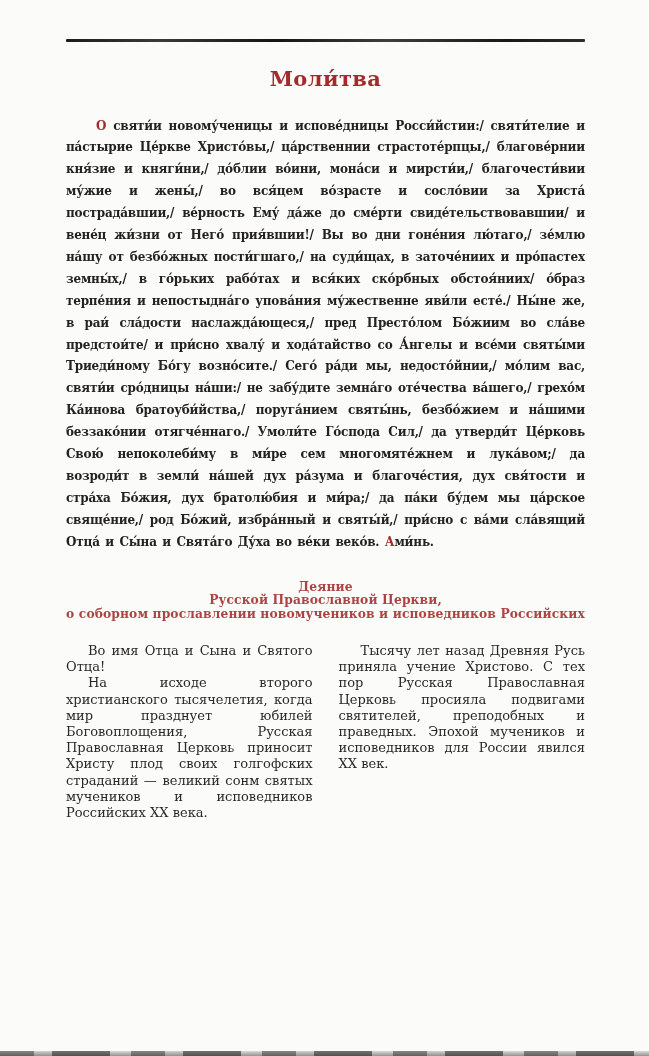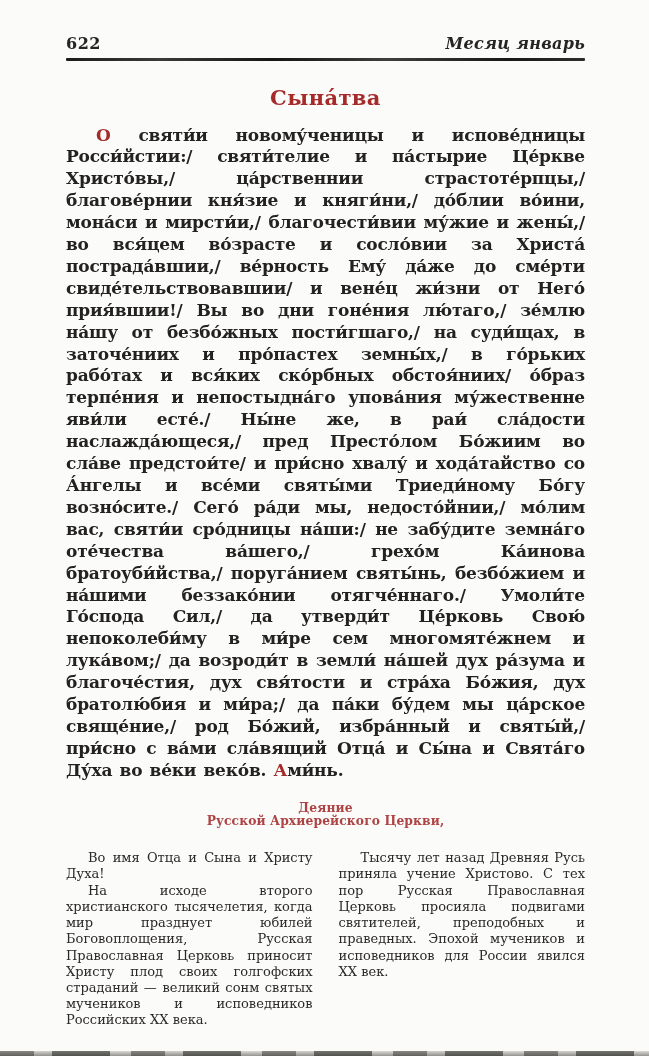--- a/index.html
+++ b/index.html
@@ -47,36 +47,36 @@
   
   .prayer-title {
     margin-top: 24px;
     text-align: center;
     font-size: 21px;
     font-weight: bold;
     color: var(--accent-red, #a62a2a);
     letter-spacing: 0.4px;
   }
   .prayer-text {
-    margin-top: 15px;
-    font-size: 17px;
+    margin-top: 25px;
+    font-size: 12px;
     font-weight: bold;
     line-height: 21.9px;
     text-align: justify;
     text-indent: 30px;
     letter-spacing: -0.2px;
     word-spacing: 1.5px;
     color: #242220;
   }
   .red-initial {
     color: var(--accent-red, #a62a2a);
   }
   
   .council-act-heading {
-    margin-top: 19px;
+    margin-top: 26px;
     text-align: center;
     font-size: 12.3px;
     font-weight: bold;
     line-height: 13.8px;
     color: var(--heading-red, #ae4343);
     letter-spacing: 0.1px;
   }
   
   .two-columns {
     margin-top: 22px;
@@ -108,38 +108,35 @@
         rgba(40,40,38,0.6) 52px 110px,
         rgba(170,168,164,0.2) 110px 131px),
       linear-gradient(180deg, #e8e7e4, #8f8d89);
   }
 </style>
 </head>
 <body>
 
 <div class="page">
 
-  <div class="running-head">
-    <span class="page-number">622</span>
-    <span class="running-title">Месяц январь</span>
-  </div>
   <div class="head-rule"></div>
 
-  <div class="prayer-title">Сына́тва</div>
+  <div class="prayer-title">Моли́тва</div>
 
   <p class="prayer-text"><span class="red-initial">О</span><span> святи́и новому́ченицы и испове́дницы Росси́йстии:/ святи́телие и па́стырие Це́ркве Христо́вы,/ ца́рственнии страстоте́рпцы,/ благове́рнии кня́зие и княги́ни,/ до́блии во́ини, мона́си и мирсти́и,/ благочести́вии му́жие и жены́,/ во вся́цем во́зрасте и сосло́вии за Христа́ пострада́вшии,/ ве́рность Ему́ да́же до сме́рти свиде́тельствовавшии/ и вене́ц жи́зни от Него́ прия́вшии!/ Вы во дни гоне́ния лю́таго,/ зе́млю на́шу от безбо́жных пости́гшаго,/ на суди́щах, в заточе́ниих и про́пастех земны́х,/ в го́рьких рабо́тах и вся́ких ско́рбных обстоя́ниих/ о́браз терпе́ния и непостыдна́го упова́ния му́жественне яви́ли есте́./ Ны́не же, в раи́ сла́дости наслажда́ющеся,/ пред Престо́лом Бо́жиим во сла́ве предстои́те/ и при́сно хвалу́ и хода́тайство со А́нгелы и все́ми святы́ми Триеди́ному Бо́гу возно́сите./ Сего́ ра́ди мы, недосто́йнии,/ мо́лим вас, святи́и сро́дницы на́ши:/ не забу́дите земна́го оте́чества ва́шего,/ грехо́м Ка́инова братоуби́йства,/ поруга́нием святы́нь, безбо́жием и на́шими беззако́нии отягче́ннаго./ Умоли́те Го́спода Сил,/ да утверди́т Це́рковь Свою́ непоколеби́му в ми́ре сем многомяте́жнем и лука́вом;/ да возроди́т в земли́ на́шей дух ра́зума и благоче́стия, дух свя́тости и стра́ха Бо́жия, дух братолю́бия и ми́ра;/ да па́ки бу́дем мы ца́рское свяще́ние,/ род Бо́жий, избра́нный и святы́й,/ при́сно с ва́ми сла́вящий Отца́ и Сы́на и Свята́го Ду́ха во ве́ки веко́в. </span><span class="red-initial">А</span><span>ми́нь.</span></p>
 
   <div class="council-act-heading">
     <div>Деяние</div>
-    <div>Русской Архиерейского Церкви,</div>
+    <div>Русской Православной Церкви,</div>
+    <div>о соборном прославлении новомучеников и исповедников Российских</div>
   </div>
 
   <div class="two-columns">
     <div class="column">
-      <p>Во имя Отца и Сына и Христу Духа!</p>
+      <p>Во имя Отца и Сына и Святого Отца!</p>
       <p>На исходе второго христианского тысячелетия, когда мир празднует юбилей Боговоплощения, Русская Православная Церковь приносит Христу плод своих голгофских страданий — великий сонм святых мучеников и исповедников Российских XX века.</p>
     </div>
     <div class="column">
       <p>Тысячу лет назад Древняя Русь приняла учение Христово. С тех пор Русская Православная Церковь просияла подвигами святителей, преподобных и праведных. Эпохой мучеников и исповедников для России явился XX век.</p>
 
     </div>
   </div>
 
   <div class="page-bottom-edge"></div>
 

